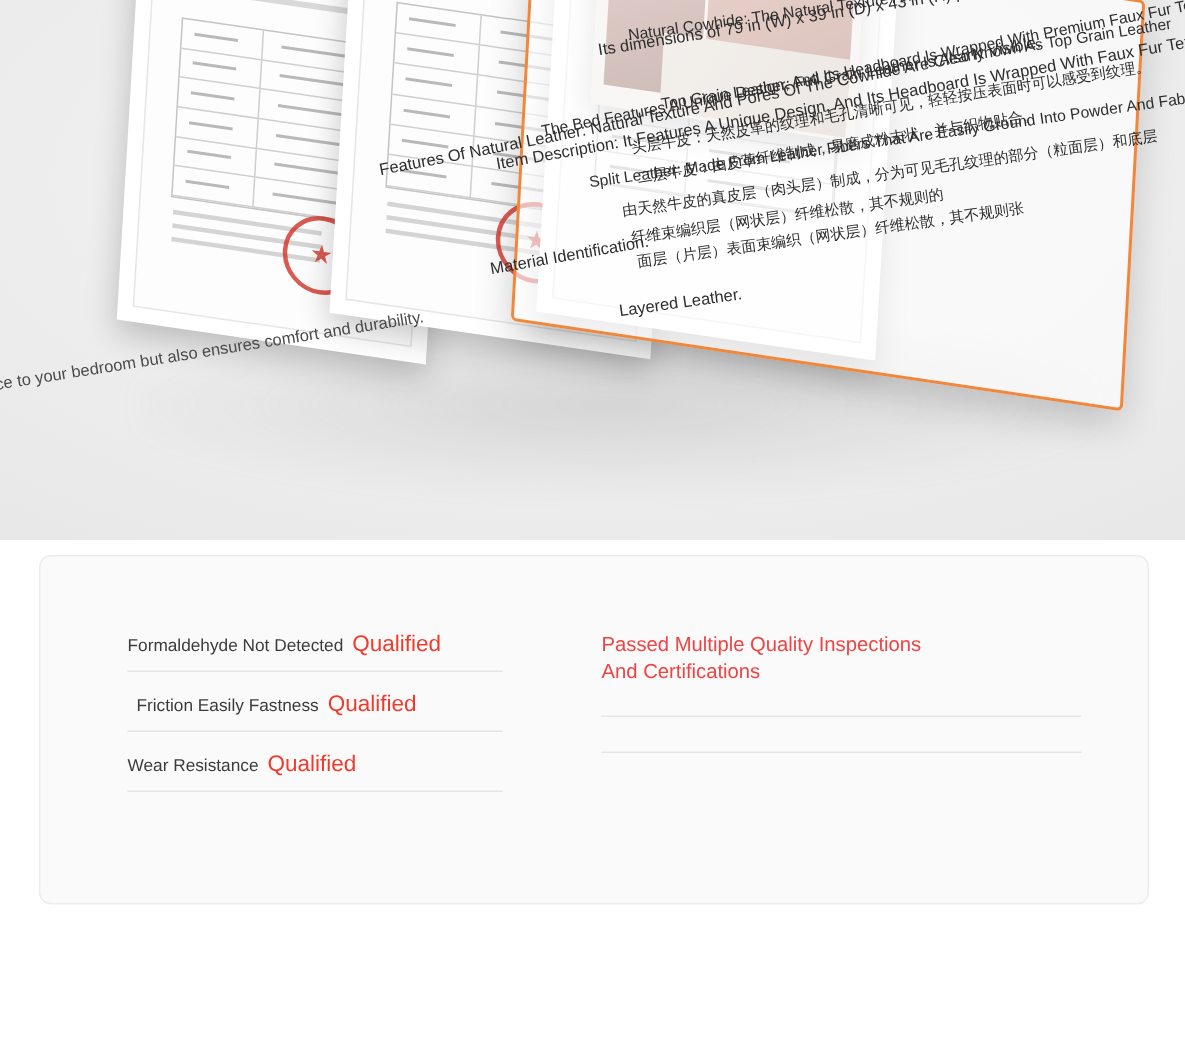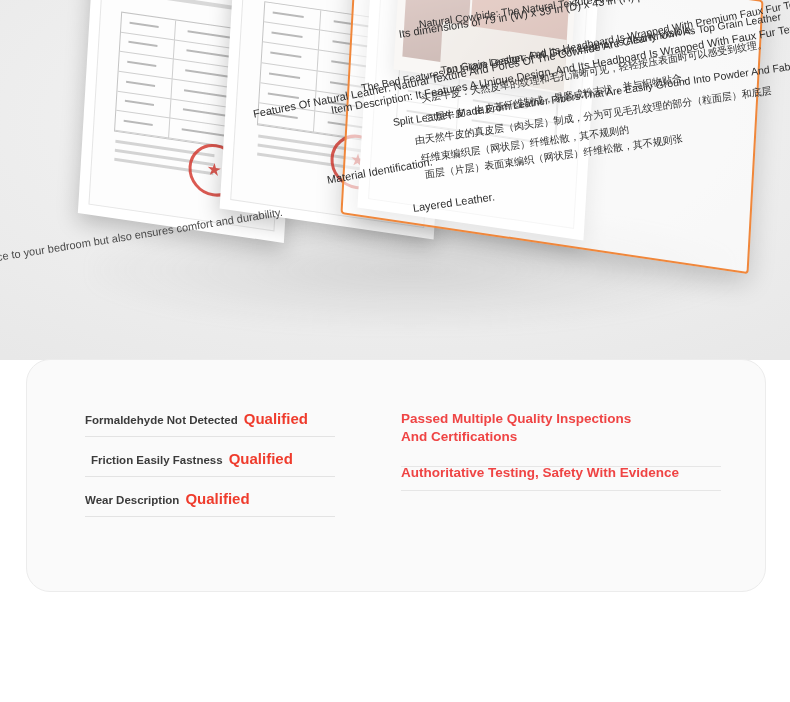--- a/index.html
+++ b/index.html
@@ -171,26 +171,25 @@
     white-space: nowrap;
     transform-origin: left top;
   }
 
   .t-gray { color: #4a4a4a; }
   .t-dark { color: #2e2e2e; }
 
   
   #report-card {
     position: absolute;
-    left: 26px; top: 359px;
+    left: 26px; top: 370px;
     width: 738px; height: 231px;
     background: #fafafa;
     border: 1px solid #ececec;
-    border-radius: 24px;
-    font-weight: bold;
+    border-radius: 8px;
   }
   .metric-row {
     position: absolute;
     display: flex;
     align-items: baseline;
   }
   .metric-label {
     font-size: 11.5px;
     color: #3b3b3b;
     line-height: 1.25;
@@ -349,25 +348,24 @@
   </div>
   <div class="metric-underline" style="left:58px; top:76px; width:250px;"></div>
 
   <div class="metric-row" style="left:64px; top:90px;">
     <span class="metric-label">Friction Easily Fastness</span>
     <span class="metric-value">Qualified</span>
   </div>
   <div class="metric-underline" style="left:58px; top:116px; width:250px;"></div>
 
   <div class="metric-row" style="left:58px; top:130px;">
-    <span class="metric-label">Wear Description</span>
+    <span class="metric-label">Wear Resistance</span>
     <span class="metric-value">Qualified</span>
   </div>
   <div class="metric-underline" style="left:58px; top:156px; width:250px;"></div>
 
 
   <div class="claim" style="left:374px; top:50px; width:300px; white-space:pre-line;">Passed Multiple Quality Inspections
 And Certifications</div>
   <div class="claim-rule" style="left:374px; top:106px; width:320px;"></div>
 
-  <div class="claim" style="left:374px; top:104px; width:340px;">Authoritative Testing, Safety With Evidence</div>
   <div class="claim-rule" style="left:374px; top:130px; width:320px;"></div>
 </div>
 
 </body></html>

